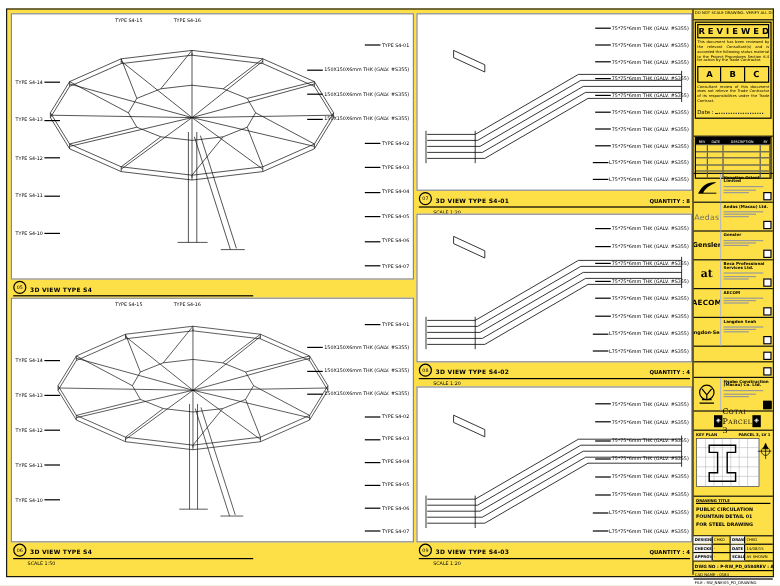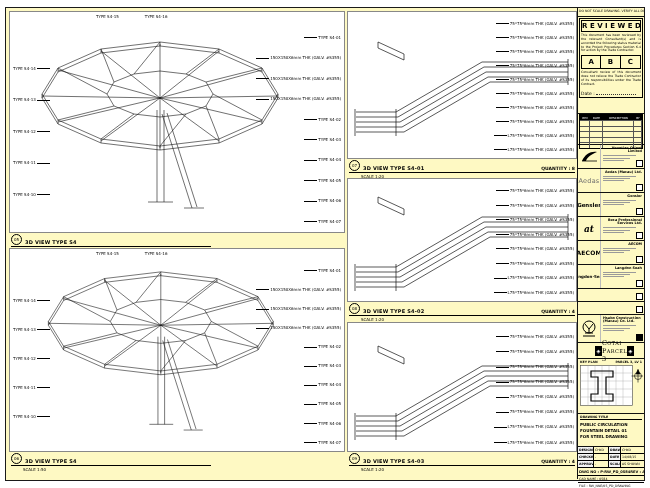--- a/index.html
+++ b/index.html
@@ -1,18 +1,18 @@
 <!DOCTYPE html>
 <html><head>
 <meta charset="utf-8">
 <style>
   html,body{margin:0;padding:0;background:#e8e8e8;}
   .page{position:relative;width:650px;height:488px;background:#fff;overflow:hidden;
         font-family:"DejaVu Sans",sans-serif;color:#000;}
-  .sheet{position:absolute;left:5px;top:7px;width:638px;height:472px;border:1.3px solid #1a1a1a;background:#fef9c3;}
+  .sheet{position:absolute;left:5px;top:7px;width:638px;height:472px;border:1.3px solid #1a1a1a;background:#fde047;}
 
   
   .panel{position:absolute;border:0.5px solid #888;background:#fff;}
   svg{display:block;}
   .lstack{position:absolute;display:flex;flex-direction:column;justify-content:space-between;z-index:3;}
   .lbl{font-size:4px;line-height:1.1;white-space:nowrap;color:#000;}
   .lbl.r{align-self:flex-end;text-align:right;}
   .lbl.r::before{content:"";display:inline-block;width:13px;border-top:0.5px solid #000;vertical-align:middle;margin-right:1px;}
   .lbl.l::after{content:"";display:inline-block;width:13px;border-top:0.5px solid #000;vertical-align:middle;margin-left:1px;}
   .toplabels{position:absolute;display:flex;gap:26px;z-index:3;}
@@ -36,31 +36,31 @@
   .abc{display:grid;grid-template-columns:1fr 1fr 1fr;border:0.7px solid #000;}
   .abc span{border-right:0.7px solid #000;text-align:center;font-weight:bold;font-size:7px;padding:2px 0;}
   .abc span:last-child{border-right:none;}
   .dateline{font-size:4.5px;margin-top:3px;}
   .dateline i{display:inline-block;width:40px;border-bottom:0.6px dotted #333;height:4px;font-style:normal;}
   .rtable{margin:0 1px 1px 1px;border:0.6px solid #000;}
   .rt-head{display:grid;grid-template-columns:10px 13px 1fr 8px;background:#000;color:#fff;}
   .rt-head span{font-size:2.8px;text-align:center;padding:0.5px 0;}
   .rt-row{display:grid;grid-template-columns:10px 13px 1fr 8px;border-top:0.5px solid #555;height:4.5px;}
   .rt-row span{border-right:0.5px solid #555;}
-  .consult{display:flex;height:23px;text-align:right;}
+  .consult{display:flex;height:23px;}
   .c-logo{width:22px;flex:none;display:flex;align-items:center;justify-content:center;border-right:0.4px solid #bbb;overflow:hidden;}
   .c-info{flex:1;padding:1.5px 2px;position:relative;}
   .c-name{font-size:3.4px;font-weight:bold;line-height:1.1;}
   .micro{height:0.8px;background:#9a9a9a;margin-top:1.4px;}
   .micro.w1{width:85%;} .micro.w2{width:70%;} .micro.w3{width:55%;}
   .chk{position:absolute;right:1.5px;bottom:1.5px;width:4.5px;height:4.5px;border:0.6px solid #000;background:#fff;}
   .chk.filled{background:#000;}
   .lg-aedas{font-size:6.5px;color:#6e6e6e;letter-spacing:0.2px;}
   .lg-gensler{font-size:5.5px;font-weight:bold;}
-  .lg-beca{font-family:"DejaVu Serif",serif;font-style:italic;font-weight:bold;font-size:9px;}
+  .lg-beca{font-family:"DejaVu Serif",serif;font-weight:bold;font-size:9px;}
   .lg-aecom{font-size:6px;font-weight:bold;letter-spacing:0.2px;}
   .lg-ls{font-size:4px;font-weight:bold;}
   .slot{height:12px;position:relative;}
   .contr{height:27px;display:flex;}
   .banner{height:15px;display:flex;align-items:center;justify-content:space-between;padding:0 17px;}
   .orn{width:7px;height:10px;background:#000;color:#fff;font-size:5px;line-height:10px;text-align:center;flex:none;}
   .banner-text{font-family:"DejaVu Serif",serif;font-size:6.5px;font-variant:small-caps;letter-spacing:0.4px;}
   .kphead{display:flex;justify-content:space-between;font-size:3.2px;font-weight:bold;padding:1px 2px 0 2px;}
   .dtitle{padding:1px 2px;}
   .dt-h{font-size:3.2px;font-weight:bold;border-bottom:0.5px solid #000;margin-bottom:1.5px;}

